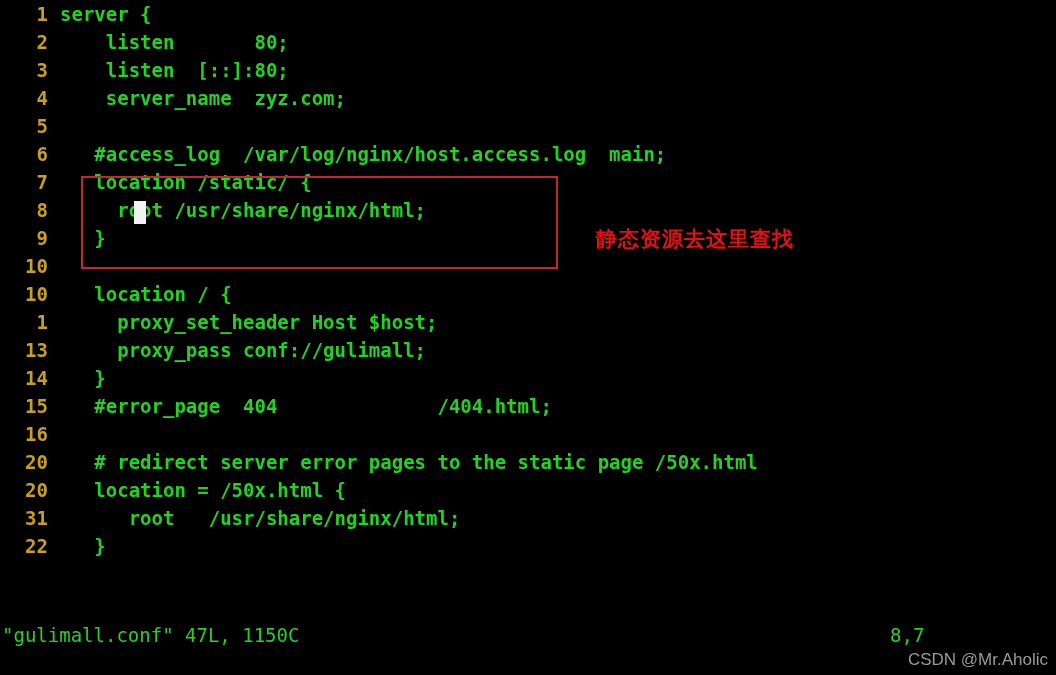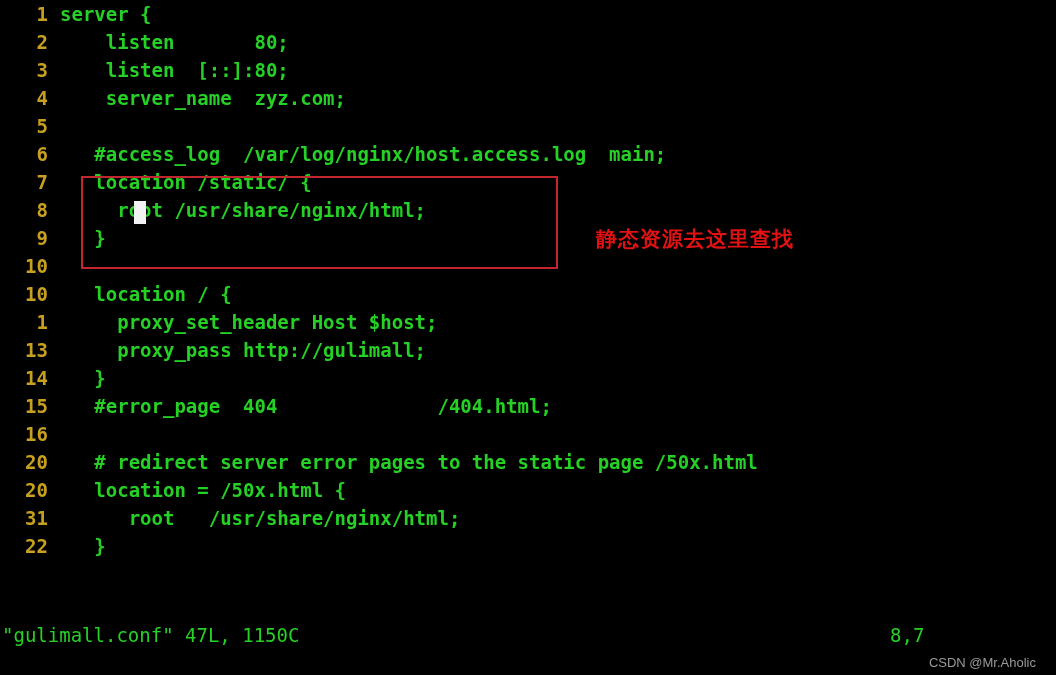--- a/index.html
+++ b/index.html
@@ -114,24 +114,24 @@
     color: #25d125;
     font-size: 19px;
     line-height: 30px;
     white-space: pre;
     font-family: "DejaVu Sans Mono", "Liberation Mono", monospace;
   }
 
   
   #watermark {
     position: absolute;
-    right: 20px;
+    right: 8px;
     bottom: 5px;
     color: #9a9a9a;
-    font-size: 13px;
+    font-size: 17px;
     font-family: "Liberation Sans", "DejaVu Sans", sans-serif;
     white-space: nowrap;
     z-index: 7;
   }
 </style>
 </head>
 <body>
 
 <div id="screen">
 
@@ -141,21 +141,21 @@
       <div class="code-line"><span class="lineno">3</span><span class="codetext">    listen  [::]:80;</span></div>
       <div class="code-line"><span class="lineno">4</span><span class="codetext">    server_name  zyz.com;</span></div>
       <div class="code-line"><span class="lineno">5</span><span class="codetext"></span></div>
       <div class="code-line"><span class="lineno">6</span><span class="codetext">   #access_log  /var/log/nginx/host.access.log  main;</span></div>
       <div class="code-line"><span class="lineno">7</span><span class="codetext">   location /static/ {</span></div>
       <div class="code-line"><span class="lineno">8</span><span class="codetext">     root /usr/share/nginx/html;</span></div>
       <div class="code-line"><span class="lineno">9</span><span class="codetext">   }</span></div>
       <div class="code-line"><span class="lineno">10</span><span class="codetext"></span></div>
       <div class="code-line"><span class="lineno">10</span><span class="codetext">   location / {</span></div>
       <div class="code-line"><span class="lineno">1</span><span class="codetext">     proxy_set_header Host $host;</span></div>
-      <div class="code-line"><span class="lineno">13</span><span class="codetext">     proxy_pass http://gulimall;</span></div>
+      <div class="code-line"><span class="lineno">13</span><span class="codetext">     proxy_pass conf://gulimall;</span></div>
       <div class="code-line"><span class="lineno">14</span><span class="codetext">   }</span></div>
       <div class="code-line"><span class="lineno">15</span><span class="codetext">   #error_page  404              /404.html;</span></div>
       <div class="code-line"><span class="lineno">16</span><span class="codetext"></span></div>
       <div class="code-line"><span class="lineno">20</span><span class="codetext">   # redirect server error pages to the static page /50x.html</span></div>
       <div class="code-line"><span class="lineno">20</span><span class="codetext">   location = /50x.html {</span></div>
       <div class="code-line"><span class="lineno">31</span><span class="codetext">      root   /usr/share/nginx/html;</span></div>
       <div class="code-line"><span class="lineno">22</span><span class="codetext">   }</span></div>
     </div>
 
   <div id="highlight-box"></div>

